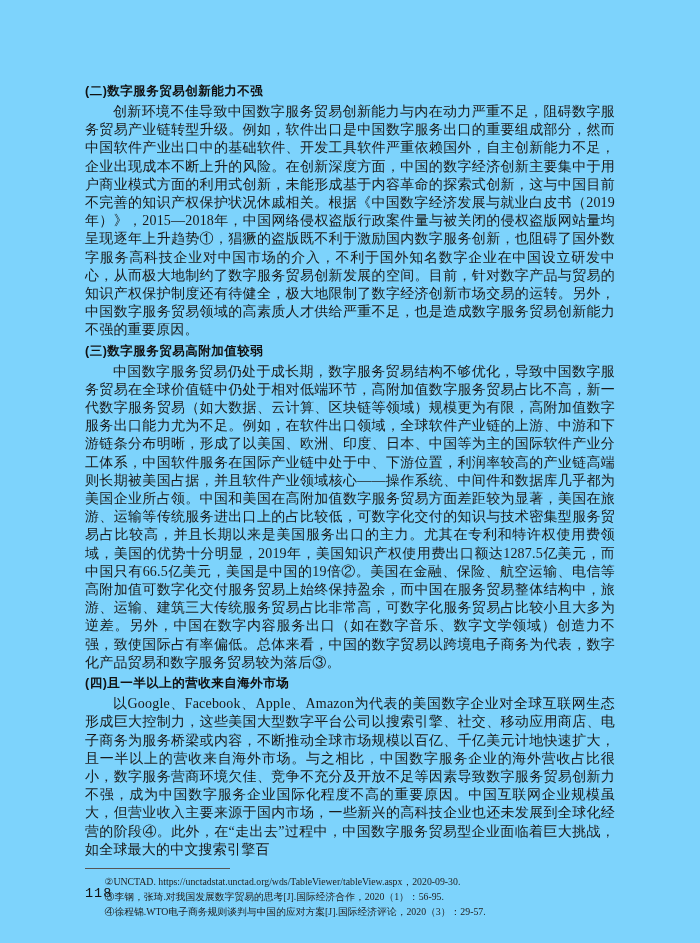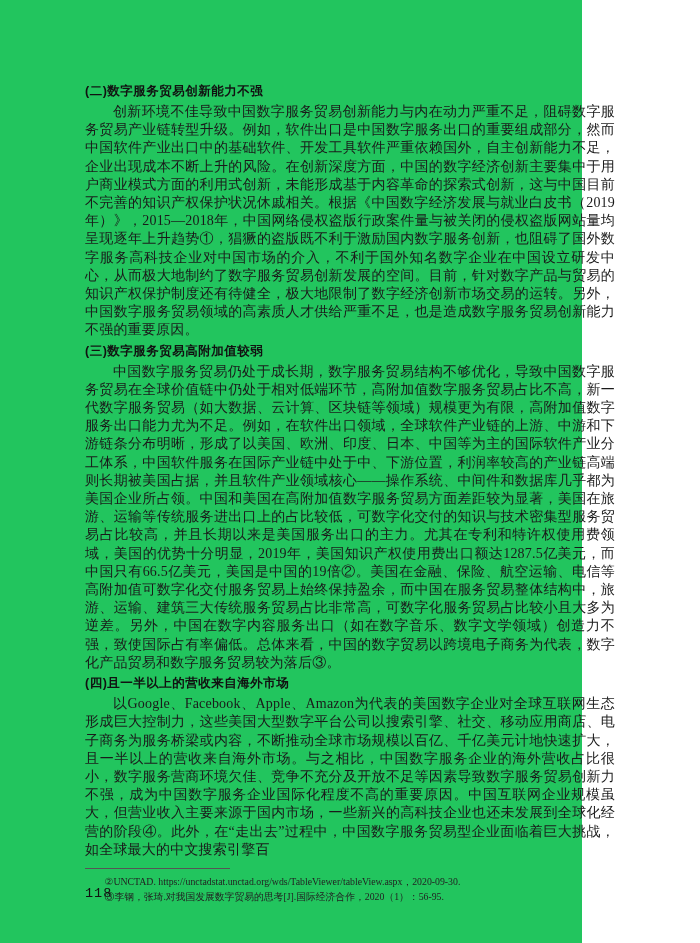--- a/index.html
+++ b/index.html
@@ -5,23 +5,23 @@
   html, body {
     margin: 0;
     padding: 0;
     background: #ffffff;
     width: 700px;
     height: 943px;
     overflow: hidden;
   }
   .page {
     position: relative;
-    width: 582px;
+    width: 700px;
     height: 943px;
-    background: #22c55e;
+    background: #7dd3fc;
     color: #1a1a1a;
     font-family: "Liberation Serif", "DejaVu Serif", serif;
   }
   .content {
     position: absolute;
     left: 85px;
     top: 82px;
     width: 530px;
   }
   .sec-heading {
@@ -82,18 +82,19 @@
     <h3 class="sec-heading">(三)数字服务贸易高附加值较弱</h3>
     <p class="body-para">中国数字服务贸易仍处于成长期，数字服务贸易结构不够优化，导致中国数字服务贸易在全球价值链中仍处于相对低端环节，高附加值数字服务贸易占比不高，新一代数字服务贸易（如大数据、云计算、区块链等领域）规模更为有限，高附加值数字服务出口能力尤为不足。例如，在软件出口领域，全球软件产业链的上游、中游和下游链条分布明晰，形成了以美国、欧洲、印度、日本、中国等为主的国际软件产业分工体系，中国软件服务在国际产业链中处于中、下游位置，利润率较高的产业链高端则长期被美国占据，并且软件产业领域核心——操作系统、中间件和数据库几乎都为美国企业所占领。中国和美国在高附加值数字服务贸易方面差距较为显著，美国在旅游、运输等传统服务进出口上的占比较低，可数字化交付的知识与技术密集型服务贸易占比较高，并且长期以来是美国服务出口的主力。尤其在专利和特许权使用费领域，美国的优势十分明显，2019年，美国知识产权使用费出口额达1287.5亿美元，而中国只有66.5亿美元，美国是中国的19倍②。美国在金融、保险、航空运输、电信等高附加值可数字化交付服务贸易上始终保持盈余，而中国在服务贸易整体结构中，旅游、运输、建筑三大传统服务贸易占比非常高，可数字化服务贸易占比较小且大多为逆差。另外，中国在数字内容服务出口（如在数字音乐、数字文学领域）创造力不强，致使国际占有率偏低。总体来看，中国的数字贸易以跨境电子商务为代表，数字化产品贸易和数字服务贸易较为落后③。</p>
 
     <h3 class="sec-heading">(四)且一半以上的营收来自海外市场</h3>
     <p class="body-para">以Google、Facebook、Apple、Amazon为代表的美国数字企业对全球互联网生态形成巨大控制力，这些美国大型数字平台公司以搜索引擎、社交、移动应用商店、电子商务为服务桥梁或内容，不断推动全球市场规模以百亿、千亿美元计地快速扩大，且一半以上的营收来自海外市场。与之相比，中国数字服务企业的海外营收占比很小，数字服务营商环境欠佳、竞争不充分及开放不足等因素导致数字服务贸易创新力不强，成为中国数字服务企业国际化程度不高的重要原因。中国互联网企业规模虽大，但营业收入主要来源于国内市场，一些新兴的高科技企业也还未发展到全球化经营的阶段④。此外，在“走出去”过程中，中国数字服务贸易型企业面临着巨大挑战，如全球最大的中文搜索引擎百</p>
 
     <div class="footnotes">
       <div class="footnote-rule"></div>
       <p class="footnote-item">②UNCTAD. https://unctadstat.unctad.org/wds/TableViewer/tableView.aspx，2020-09-30.</p>
       <p class="footnote-item">③李钢，张琦.对我国发展数字贸易的思考[J].国际经济合作，2020（1）：56-95.</p>
+      <p class="footnote-item">④徐程锦.WTO电子商务规则谈判与中国的应对方案[J].国际经济评论，2020（3）：29-57.</p>
     </div>
 
   </div>
 
   <div class="page-number">118</div>
 </div>
 
 </body></html>

